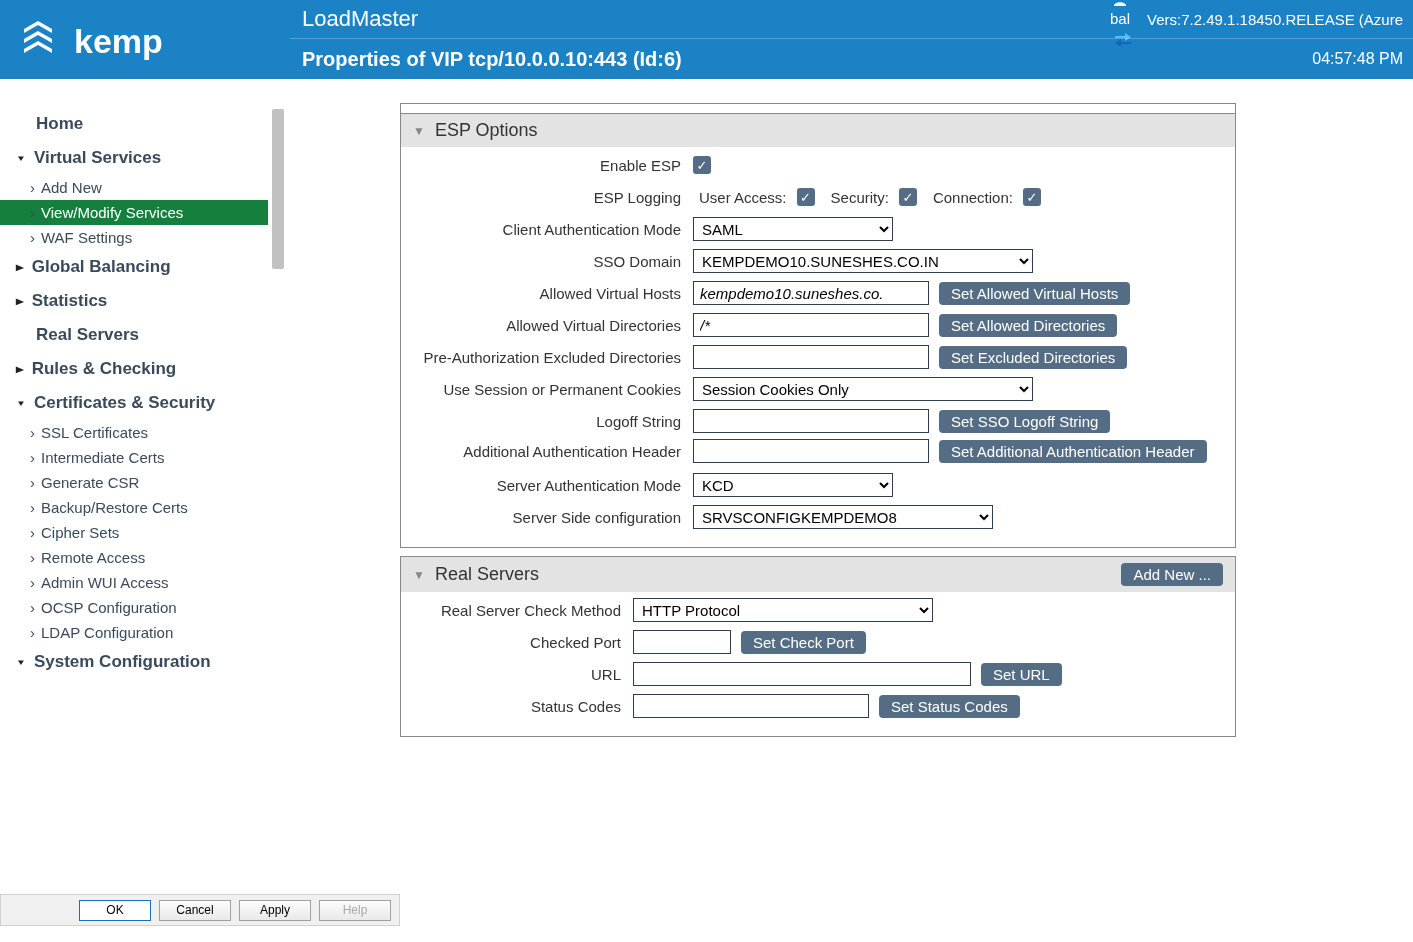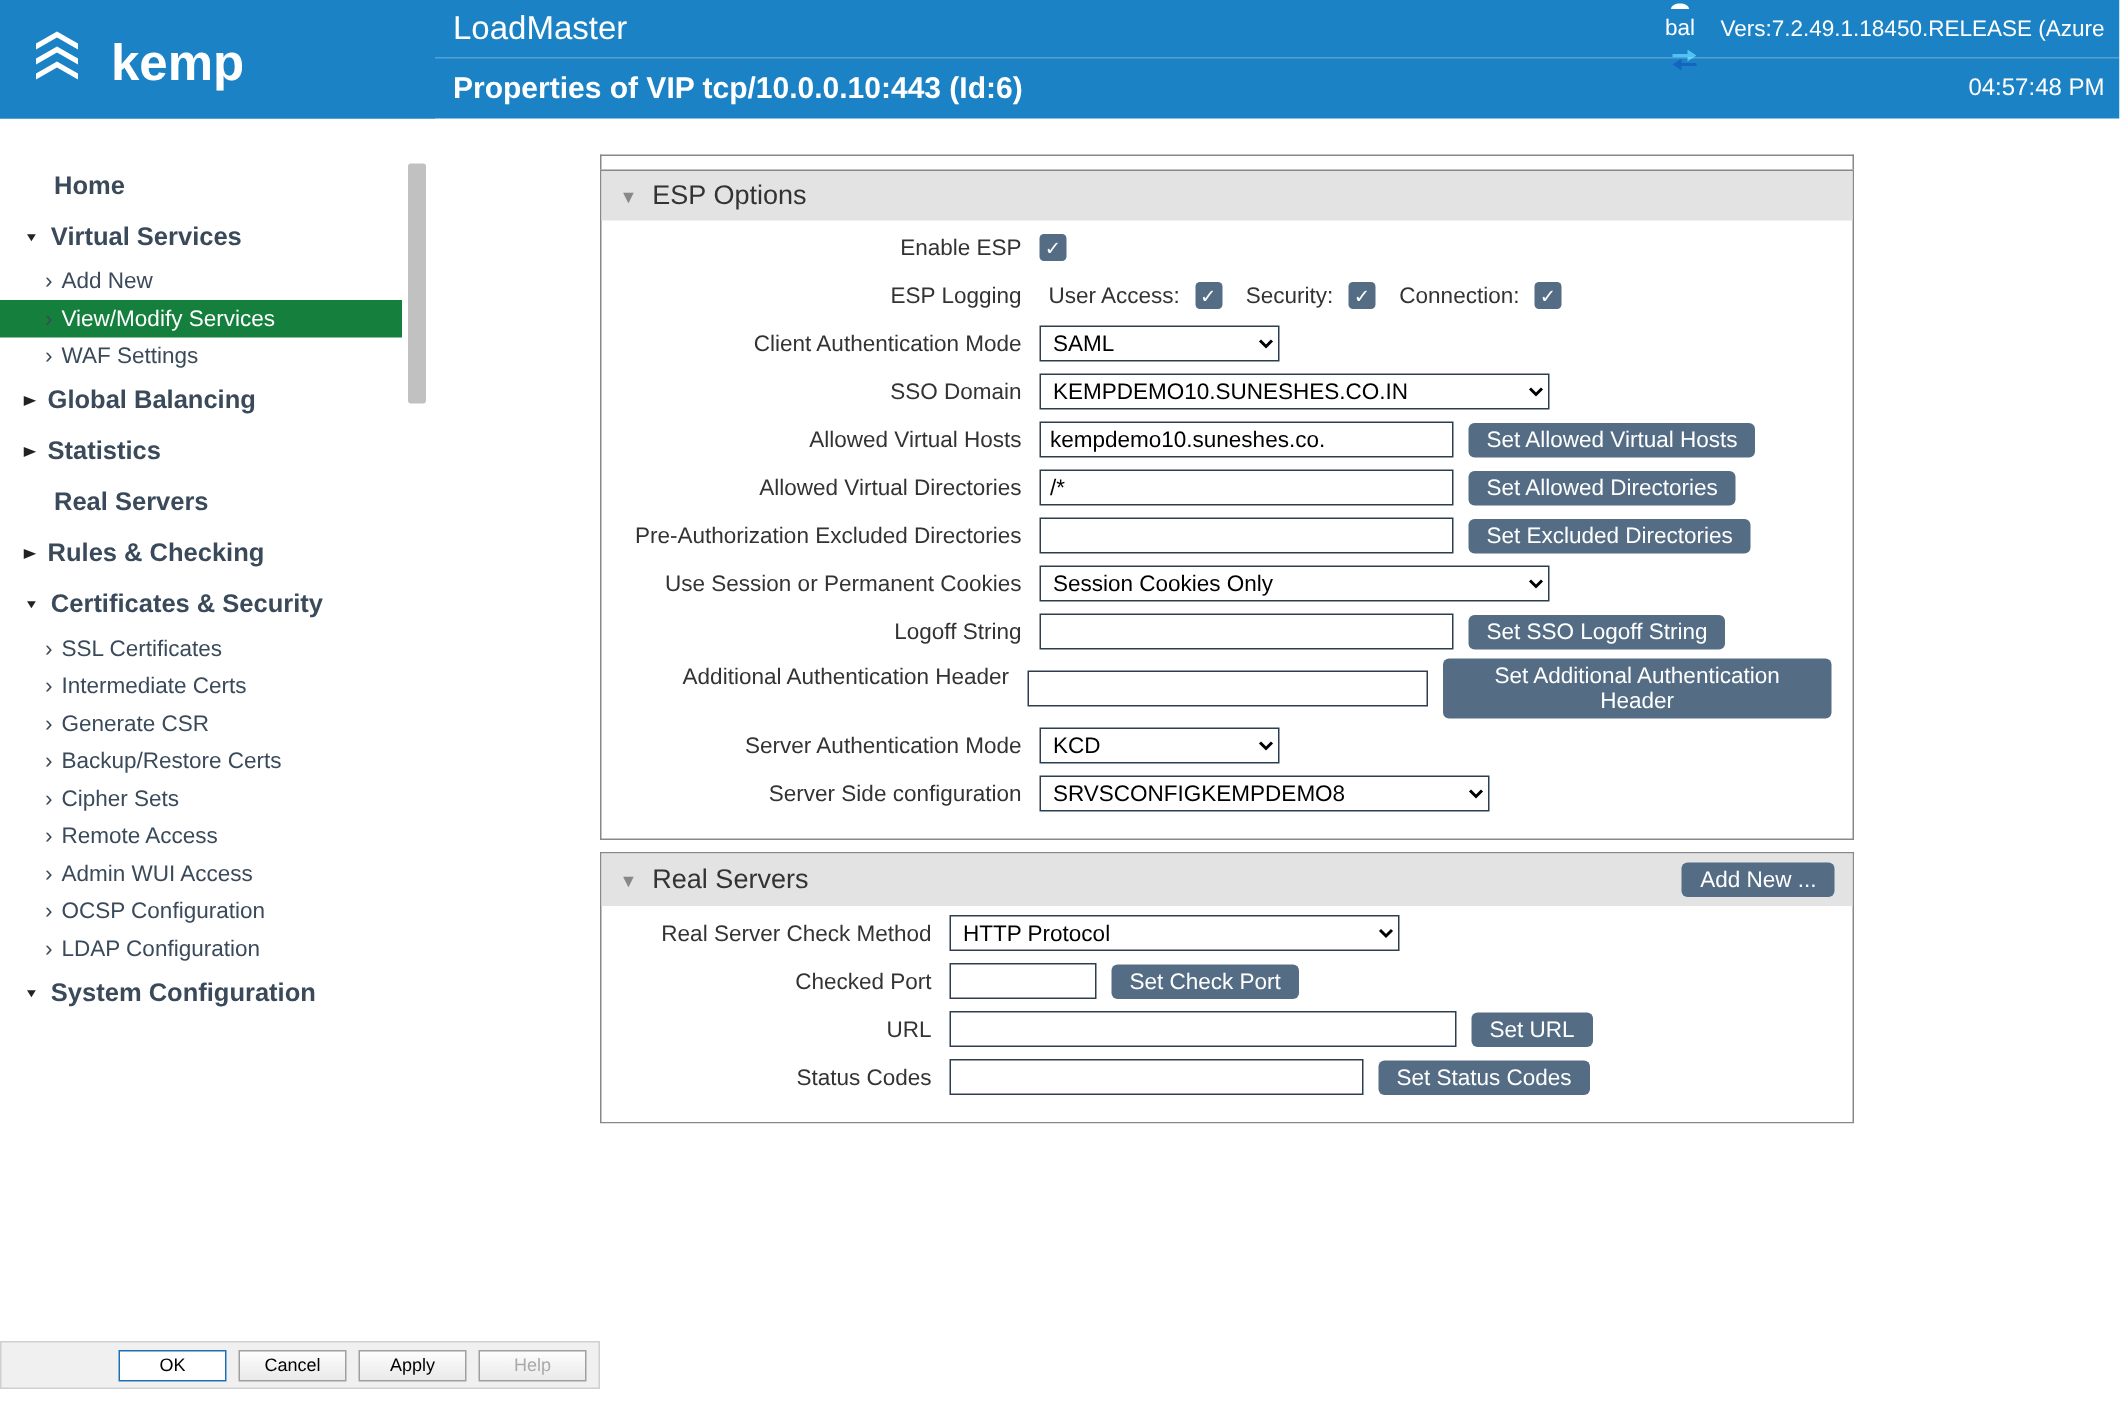--- a/index.html
+++ b/index.html
@@ -33,25 +33,25 @@
   .panel + .panel { margin-top: 8px; }
   .panel-head { background: #e3e3e3; padding: 6px 12px; display: flex; align-items: center; gap: 10px; }
   .panel-head .tri { color: #888; font-size: 12px; }
   .panel-head .txt { font-size: 18px; color: #333; font-weight: 400; }
   .panel-head .add-btn { margin-left: auto; }
   .panel-body { padding: 0 14px 12px 14px; }
   .row { display: flex; align-items: center; margin: 4px 0; min-height: 28px; }
   .row .label { width: 278px; text-align: right; padding-right: 12px; font-size: 15px; color: #333; }
   .row .field { display: flex; align-items: center; gap: 10px; }
   select { border: 1px solid #2c3e50; background: #fff; font-size: 15px; padding: 1px 4px; height: 24px; }
-  select.w200 { width: 160px; }
+  select.w200 { width: 200px; }
   select.w340 { width: 340px; }
   select.w300 { width: 300px; }
   input[type=text] { border: 1px solid #2c3e50; height: 24px; padding: 1px 6px; font-size: 15px; }
-  input.w240 { width: 276px; }
+  input.w240 { width: 236px; font-style: italic; }
   input.w100 { width: 98px; }
   input.w340 { width: 338px; }
   .btn { background: #546d85; color: #fff; border: none; border-radius: 4px; padding: 3px 12px; font-size: 15px; cursor: pointer; }
   .chk { width: 18px; height: 18px; background: #546d85; border-radius: 3px; display: inline-flex; align-items: center; justify-content: center; color: #fff; font-size: 13px; }
   .logging { display: flex; align-items: center; gap: 6px; font-size: 15px; }
   .logging span.lbl { margin-left: 6px; }
   .stacked { display:flex; flex-direction:row; gap:6px; align-items:flex-start; }
   .dlg-buttons { position: fixed; left: 0; bottom: 16px; width: 400px; height: 32px; background: #f0f0f0; border: 1px solid #d0d0d0; display: flex; align-items: center; justify-content: flex-end; gap: 8px; padding: 0 8px; }
   .dlg-buttons button { width: 72px; height: 21px; font-size: 12px; background: linear-gradient(#fdfdfd,#e9e9e9); border: 1px solid #a0a0a0; cursor: pointer; }
   .dlg-buttons button.primary { border: 1px solid #1a6fb5; background: #fff; }

